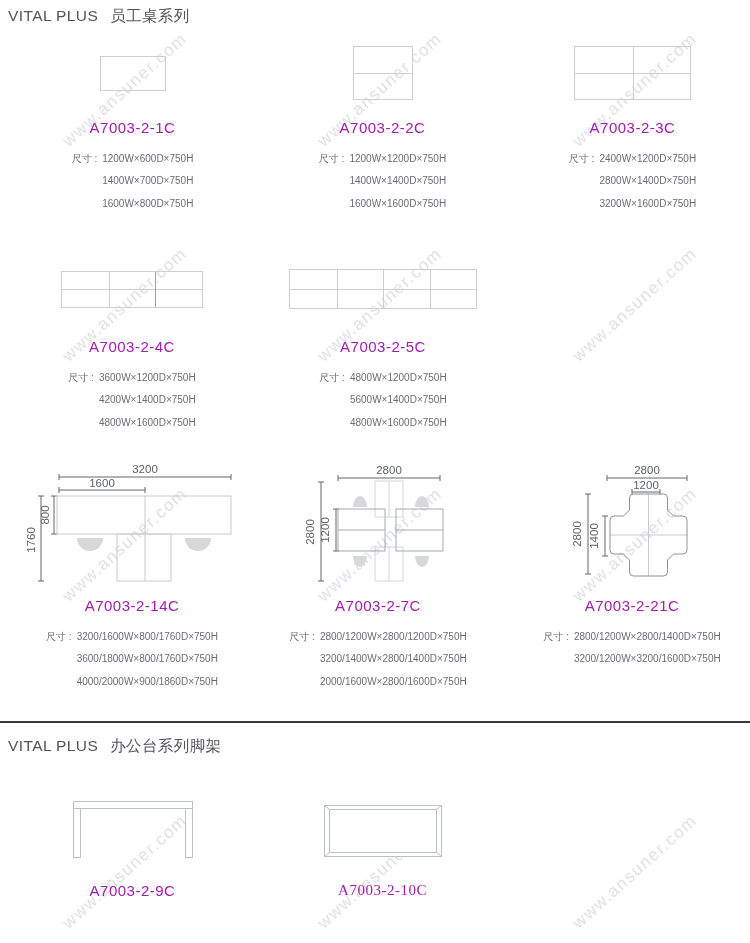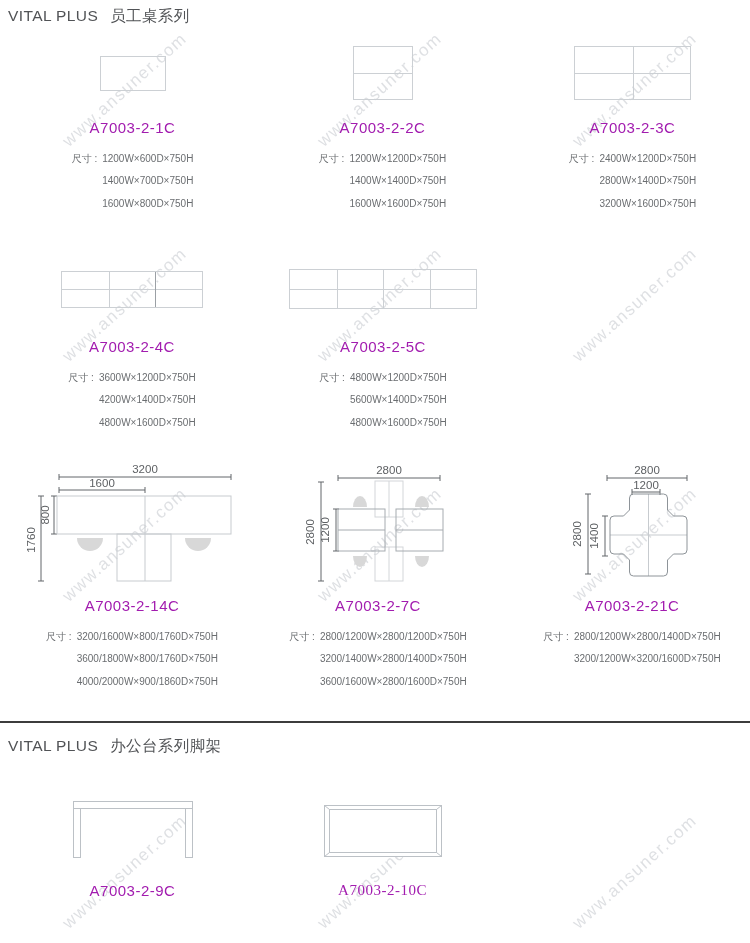--- a/index.html
+++ b/index.html
@@ -207,21 +207,21 @@
         <rect class="deskdark" x="98" y="50" width="47" height="42"></rect>
           <line class="deskdark" x1="98" y1="71" x2="145" y2="71"></line>
       </svg>
     </div>
     <div class="code">A7003-2-7C</div>
     <div class="dims">
       <span class="prefix">尺寸 :</span>
       <span class="vals">
         <div>2800/1200W×2800/1200D×750H</div>
         <div>3200/1400W×2800/1400D×750H</div>
-        <div>3600/1600W×2800/1600D×750H</div>
+        <div>2000/1600W×2800/1600D×750H</div>
       </span>
     </div>
   </div>
 
   <div class="card row3" style="left:518px;top:458px;width:228px;">
     <div class="dbox" style="height:132px;">
       <svg width="135" height="130" viewBox="0 0 135 130">
         <line class="dimline" x1="42" y1="19" x2="122" y2="19"></line>
         <line class="dimline" x1="42" y1="16" x2="42" y2="22"></line>
           <line class="dimline" x1="122" y1="16" x2="122" y2="22"></line>

